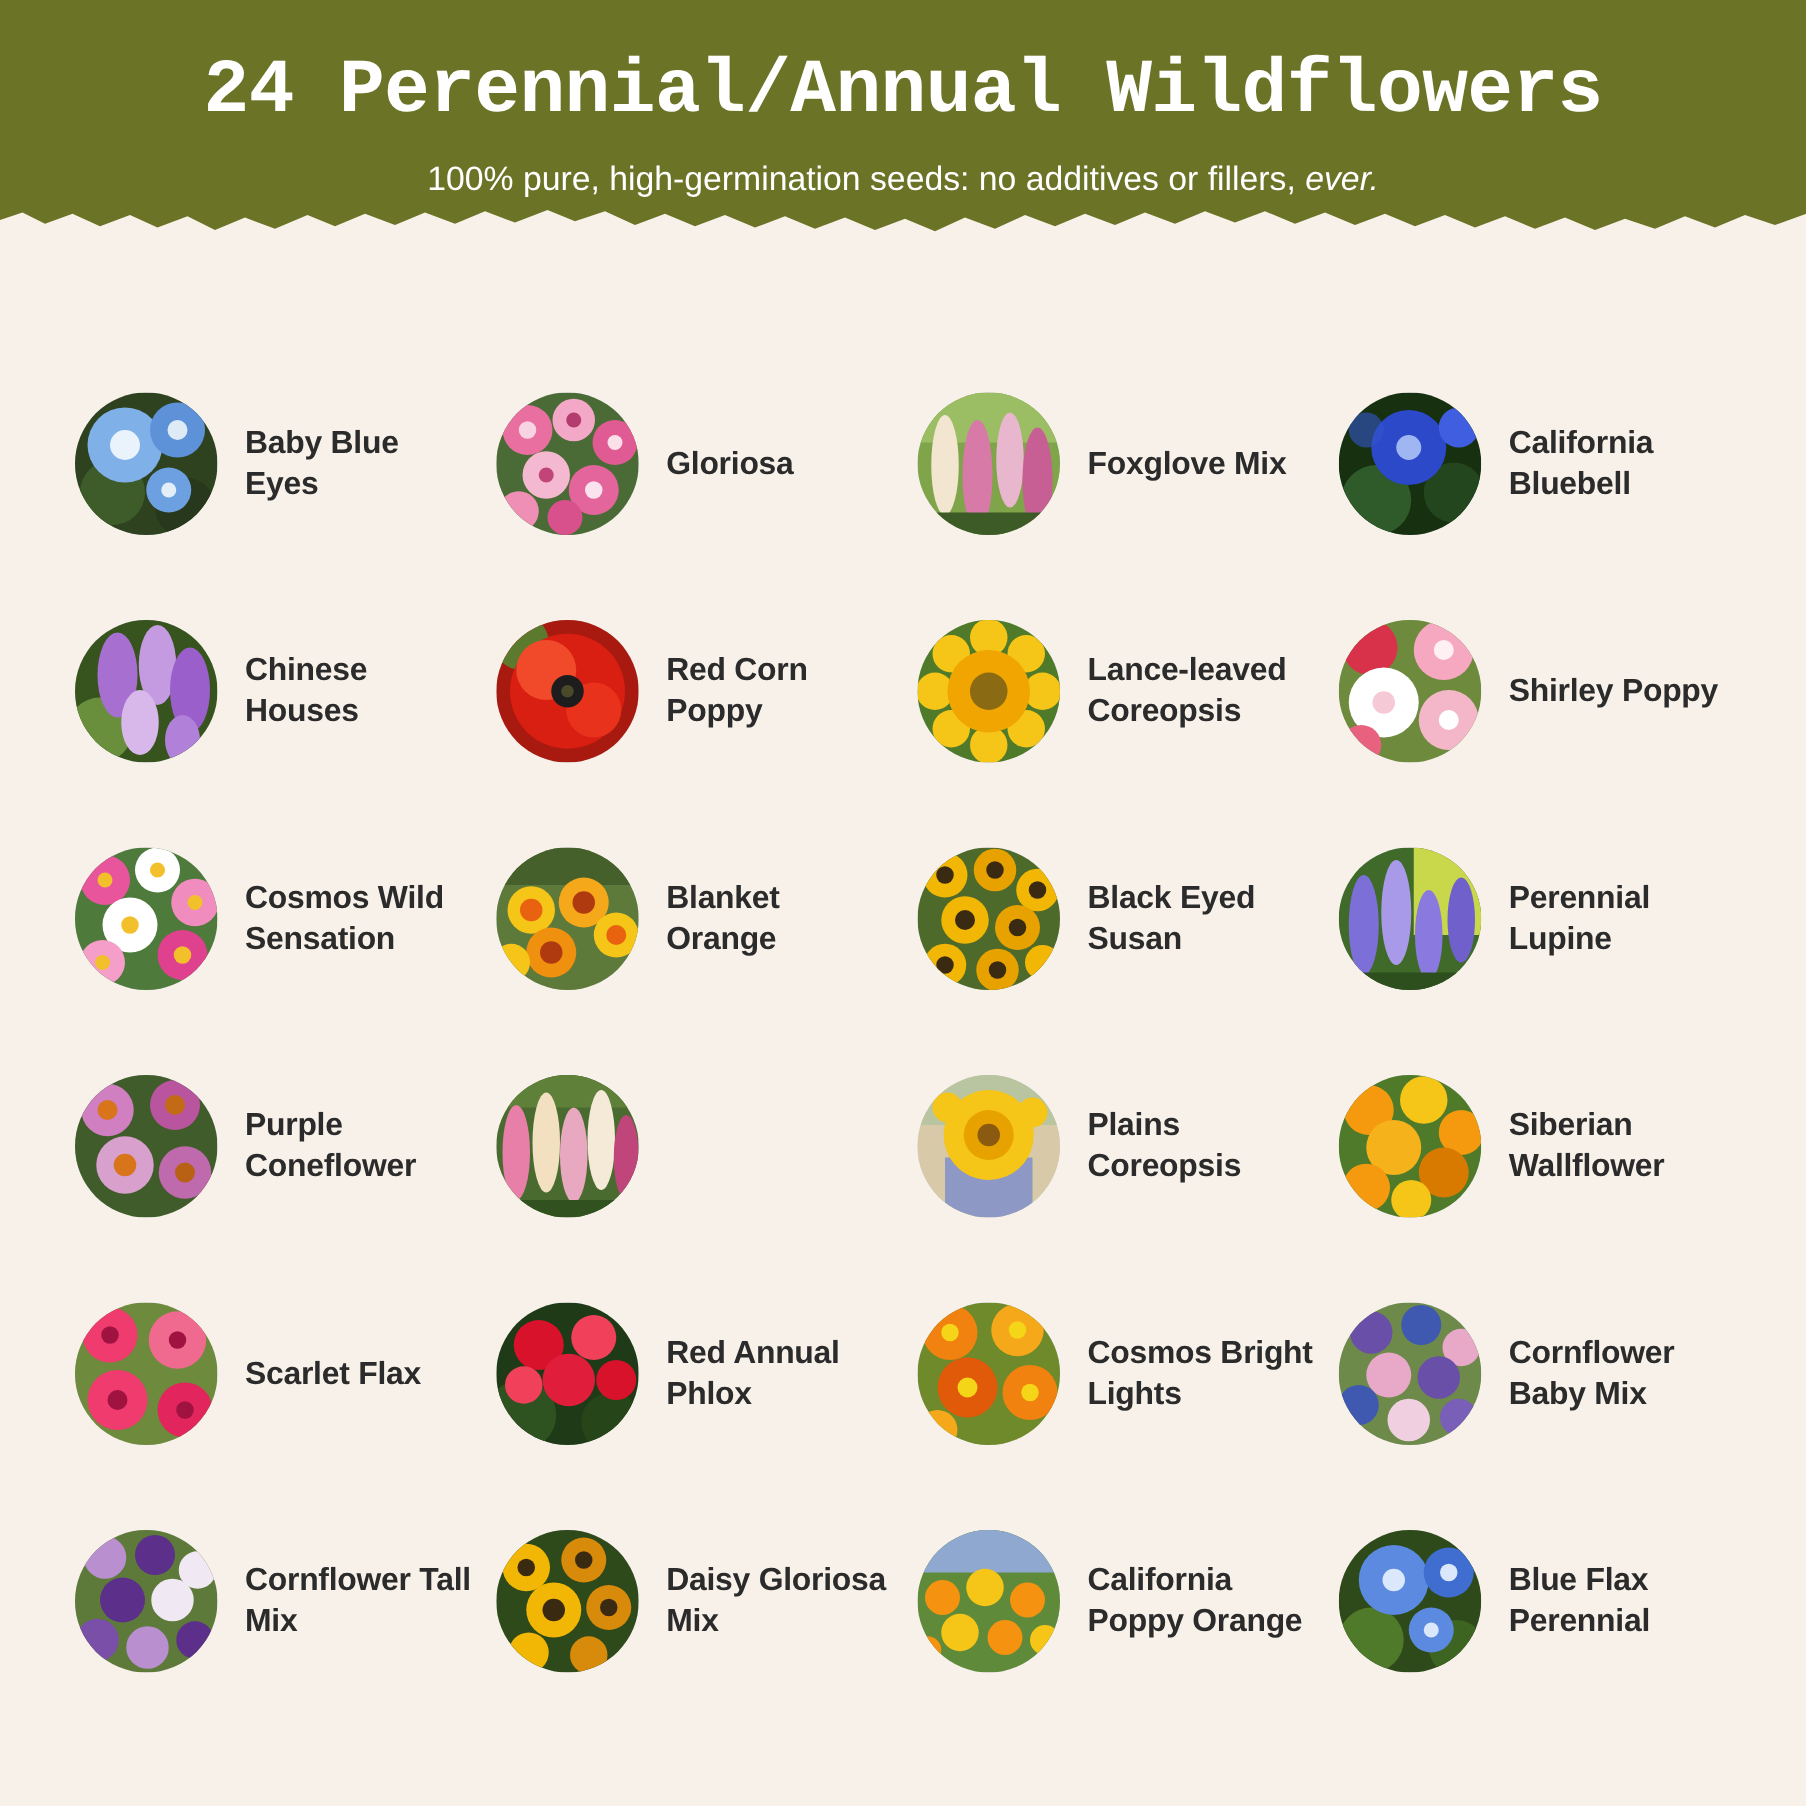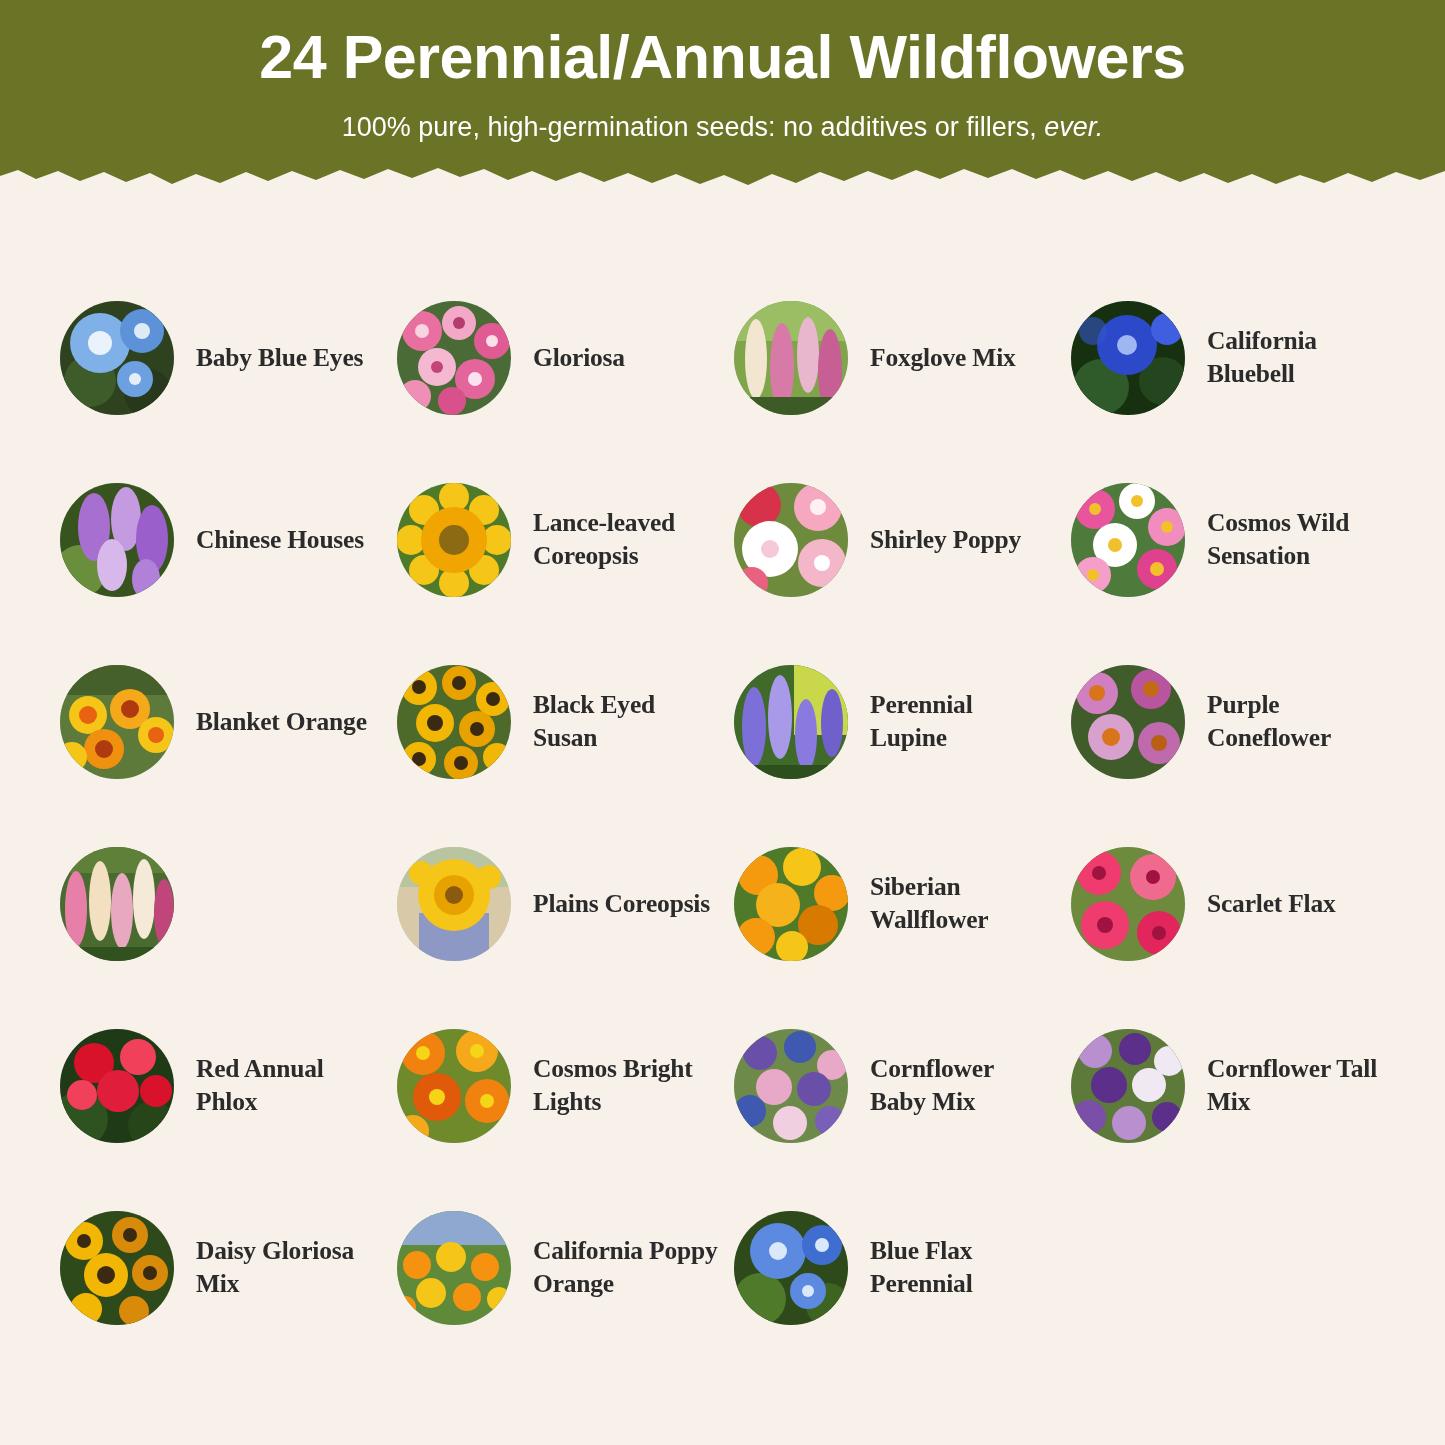--- a/index.html
+++ b/index.html
@@ -30,22 +30,23 @@
     padding-top: 24px;
     text-align: center;
     overflow: hidden;
   }
   .header-title {
     color: #ffffff;
     font-size: 61px;
     font-weight: bold;
     letter-spacing: -0.5px;
     line-height: 1.1;
-    margin: 0;
+    margin: 16px;
     padding: 0 40px;
+    font-family: Liberation Mono, monospace;
   }
   .header-subtitle {
     color: #ffffff;
     font-size: 27px;
     font-weight: normal;
     margin-top: 20px;
     padding: 0 40px;
     line-height: 1.2;
   }
   .header-subtitle .em {
@@ -58,29 +59,28 @@
     left: 0;
     bottom: -2px;
     width: 100%;
     height: 36px;
     display: block;
   }
 
   
   .grid {
     position: absolute;
-    top: 267px;
+    top: 280px;
     left: 60px;
     width: 1330px;
     display: grid;
     grid-template-columns: repeat(4, 337px);
     grid-auto-rows: 182px;
     column-gap: 0px;
     row-gap: 0px;
-    font-family: Liberation Serif, serif;
   }
   .cell {
     display: flex;
     align-items: center;
     gap: 22px;
   }
   .thumb {
     width: 114px;
     height: 114px;
     min-width: 114px;
@@ -194,20 +194,34 @@
             <ellipse cx="34" cy="44" rx="16" ry="34" fill="#a66fd0"></ellipse>
             <ellipse cx="66" cy="36" rx="15" ry="32" fill="#c49ae0"></ellipse>
             <ellipse cx="92" cy="56" rx="16" ry="34" fill="#9b5fcb"></ellipse>
             <ellipse cx="52" cy="82" rx="15" ry="26" fill="#d8b7ea"></ellipse>
             <ellipse cx="86" cy="96" rx="14" ry="20" fill="#b180d8"></ellipse>
           </svg>
       </div>
       <div class="label">Chinese Houses</div>
     </div>
 
+    <div class="cell">
+      <div class="thumb">
+        <svg viewBox="0 0 114 114">
+            <rect width="114" height="114" fill="#a81a0f"></rect>
+            <circle cx="20" cy="18" r="22" fill="#5c7a2e"></circle>
+            <circle cx="57" cy="57" r="46" fill="#d81f12"></circle>
+            <circle cx="40" cy="40" r="24" fill="#f04a2a"></circle>
+            <circle cx="78" cy="72" r="22" fill="#e8321c"></circle>
+            <circle cx="57" cy="57" r="13" fill="#1d1d1d"></circle>
+            <circle cx="57" cy="57" r="5" fill="#4a4a2a"></circle>
+          </svg>
+      </div>
+      <div class="label">Red Corn Poppy</div>
+    </div>
 
     <div class="cell">
       <div class="thumb">
         <svg viewBox="0 0 114 114">
             <rect width="114" height="114" fill="#4e7a2a"></rect>
             <g fill="#f5c518">
               <circle cx="57" cy="14" r="15"></circle>
               <circle cx="87" cy="27" r="15"></circle>
               <circle cx="100" cy="57" r="15"></circle>
               <circle cx="87" cy="87" r="15"></circle>

